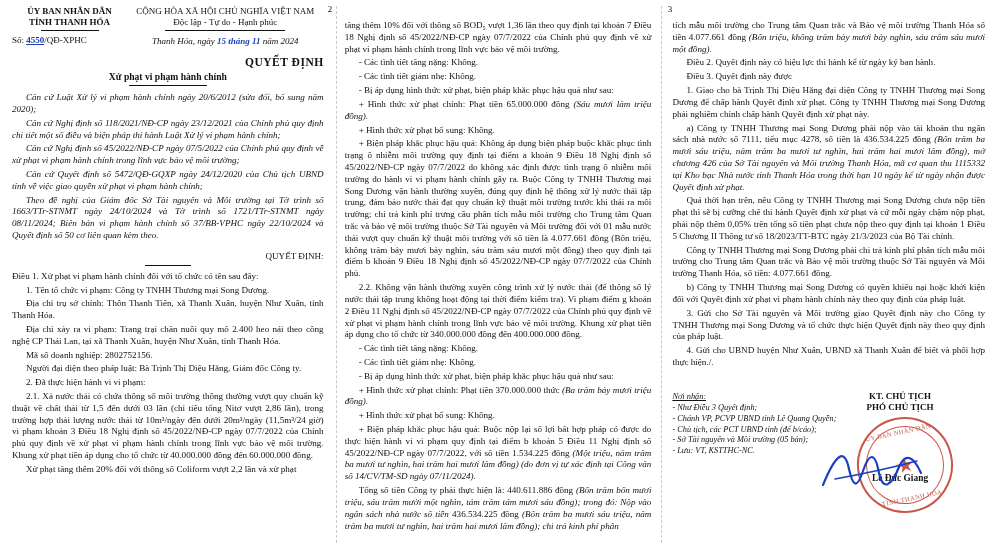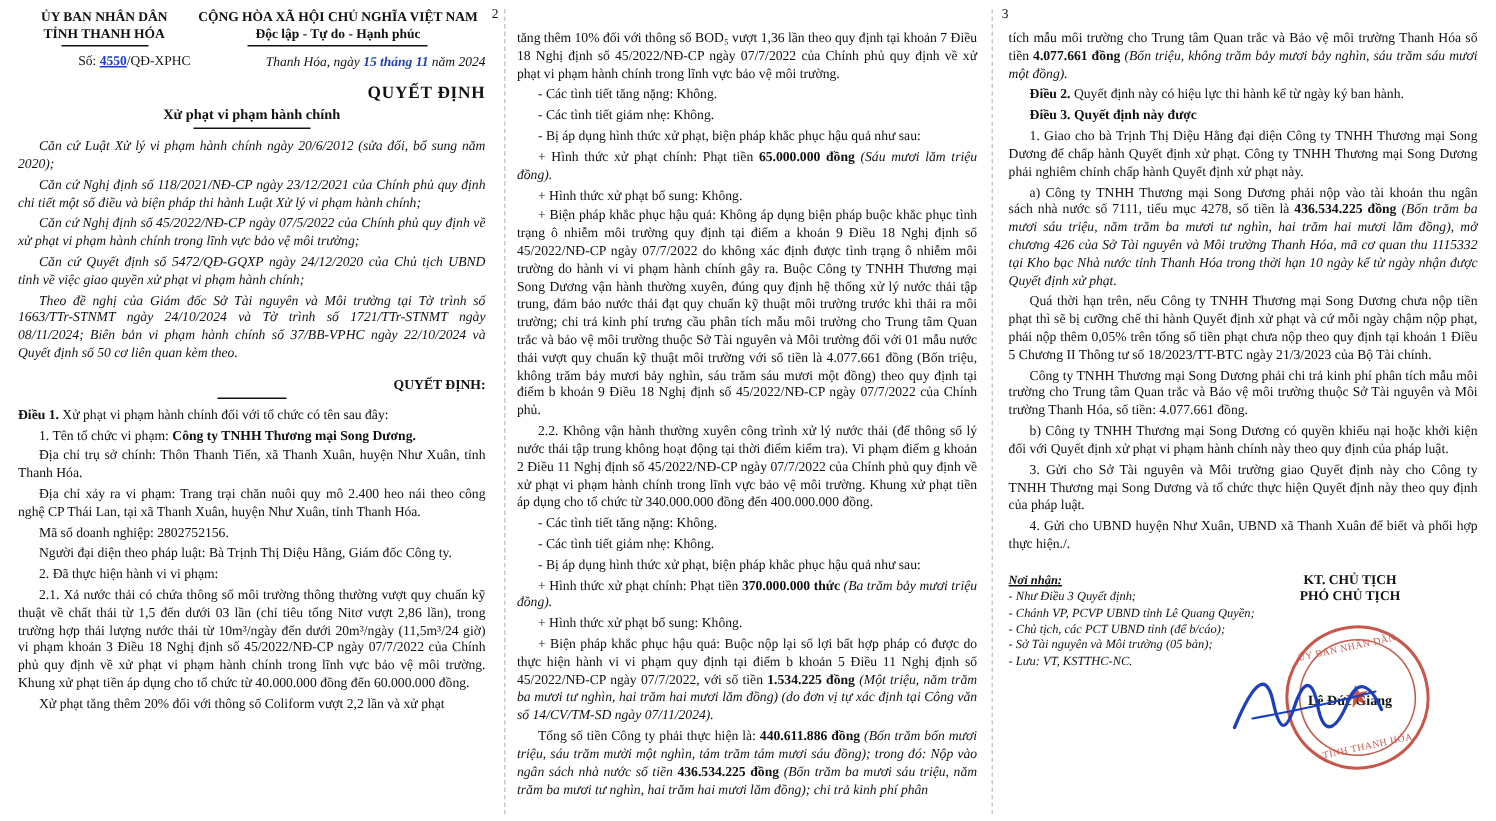--- a/index.html
+++ b/index.html
@@ -26,49 +26,49 @@
     box-sizing:border-box;
     padding:0 9px;
     font-size:9.1px;
     line-height:1.30;
     text-align:justify;
   }
   .col.c1{padding-left:2px;padding-right:12px;}
   .col.c2{padding-left:8px;padding-right:10px;border-left:1px dashed #c9c9c9;}
   .col.c3{padding-left:10px;padding-right:2px;border-left:1px dashed #c9c9c9;}
   .center{text-align:right;}
-  .b{font-weight:bold;}
+  .b{font-weight:normal;}
   .i{font-style:italic;}
   .p{margin:0 0 2px 0;text-indent:14px;}
   .p0{margin:0 0 2px 0;text-indent:0;}
   .sp2{height:7px;}
 
   
   .hdr{display:flex;align-items:flex-start;justify-content:space-between;margin-bottom:2px;}
   .hdr-left{width:115px;text-align:center;font-size:9px;line-height:1.25;}
   .hdr-right{flex:1;text-align:center;font-size:9px;line-height:1.25;}
   .hdr-left .l1{font-weight:bold;}
   .hdr-left .l2{font-weight:bold;}
   .rule{height:1px;background:#111;margin:1px auto 0 auto;}
   .rule.w60{width:58px;}
   .rule.w110{width:120px;}
-  .numline{font-size:9px;margin-top:4px;text-align:right;}
+  .numline{font-size:9px;margin-top:4px;text-align:left;}
   .numline .num{color:#1b3fbe;font-weight:bold;text-decoration:underline;}
-  .datetime{text-align:right;font-style:italic;font-size:9px;margin-top:5px;}
+  .datetime{text-align:center;font-style:italic;font-size:9px;margin-top:5px;}
   .datetime .blue{color:#1b3fbe;font-weight:bold;}
   .title{font-weight:bold;text-align:right;font-size:11.5px;margin-top:8px;letter-spacing:.5px;}
   .subtitle{font-weight:bold;text-align:center;font-size:9.6px;margin-top:1px;}
   .titlerule{width:78px;height:1px;background:#111;margin:2px auto 6px auto;}
 
   .pagenum{position:absolute;left:0;right:0;top:4px;text-align:center;font-size:9px;}
   .pagenum.p2{left:160px;width:340px;}
   .pagenum.p3{left:500px;width:340px;}
 
   
-  .signblock{margin-top:12px;display:flex;justify-content:flex-start;}
+  .signblock{margin-top:22px;display:flex;justify-content:flex-start;}
   .sign-right{width:170px;text-align:center;font-size:9px;line-height:1.3;margin-left:auto;}
   .sign-right .b{font-weight:bold;}
   .recip{font-size:8.3px;line-height:1.3;font-style:italic;}
   .recip .rt{font-style:italic;text-decoration:underline;}
   .stamp{
     position:absolute;
     right:44px;bottom:34px;
     width:92px;height:92px;
     border:2px solid #c0392b;
     border-radius:50%;

